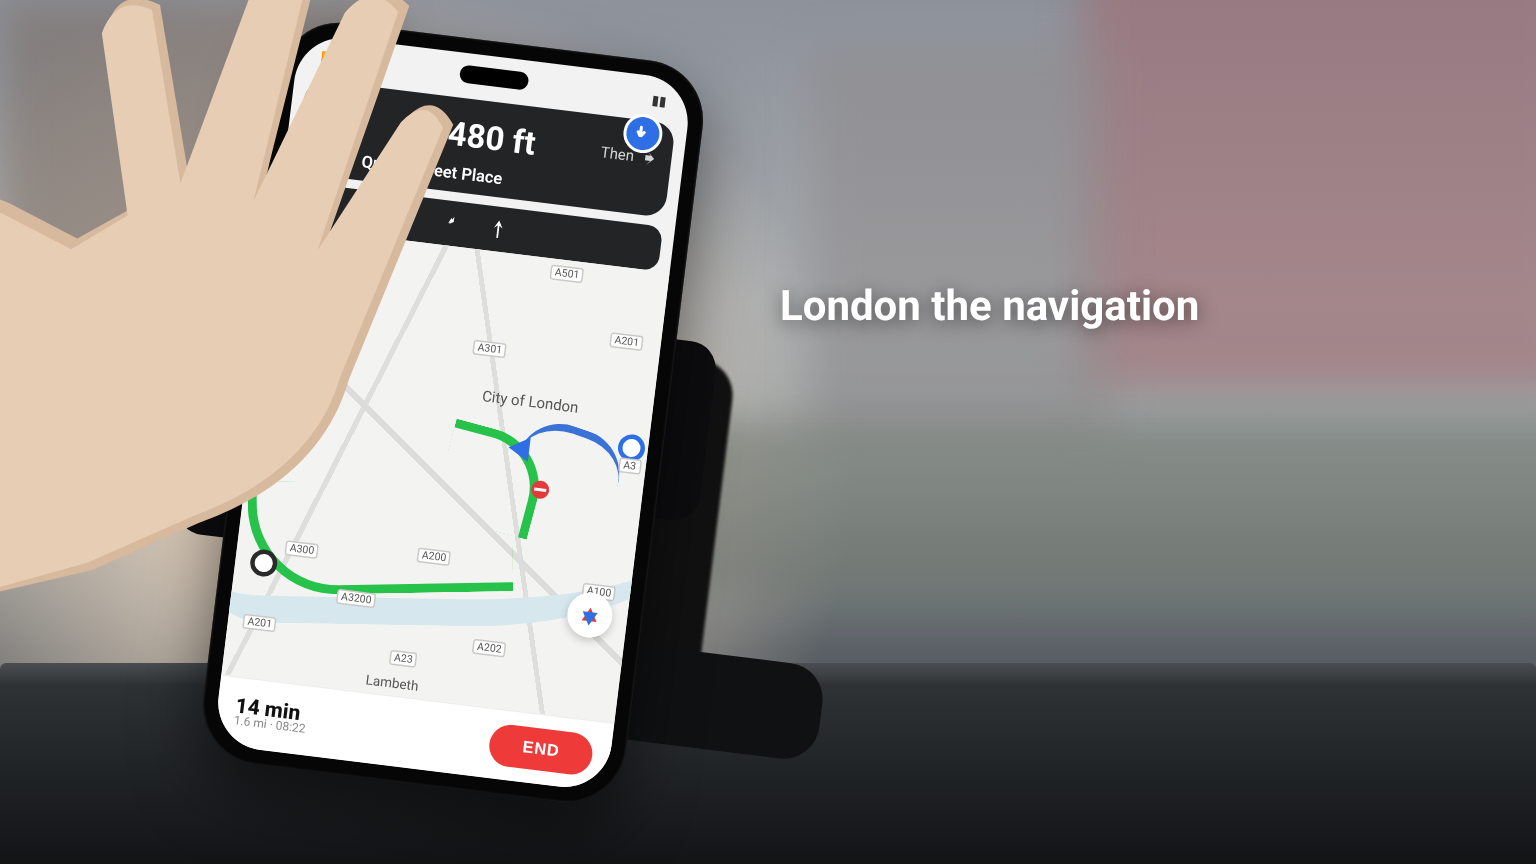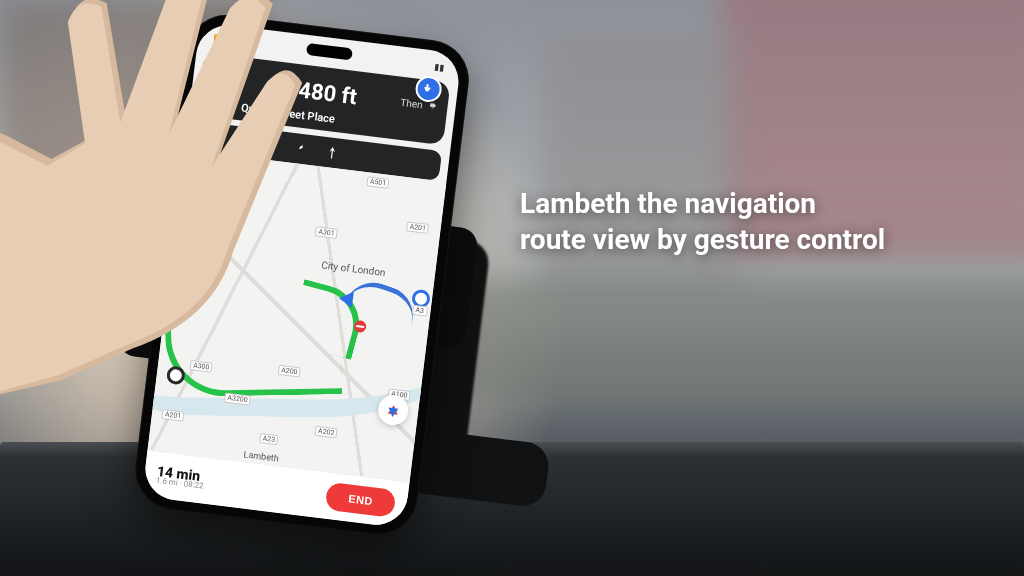--- a/index.html
+++ b/index.html
@@ -207,16 +207,15 @@
       </div>
     </div>
   </div>
 
   <svg class="hand" viewBox="0 0 420 520">
     <path class="sh" d="M0 520 L0 300 Q40 240 120 250 L170 260 L200 230 L150 120 Q150 90 180 95 L230 200 L240 70 Q245 40 275 50 L280 200 L305 60 Q315 36 340 50 L330 220 L360 120 Q372 100 390 118 L370 300 Q370 370 300 420 L240 470 L150 520 Z"></path>
     <path d="M0 520 L0 310 Q40 250 118 258 L168 268 L198 236 L148 124 Q150 96 176 100 L226 206 L236 74 Q242 46 270 56 L276 204 L300 66 Q312 40 334 56 L326 224 L356 126 Q368 104 384 122 L364 300 Q364 366 296 416 L236 466 L148 520 Z"></path>
   </svg>
 
   <div class="caption">
-    <div>Lambeth the navigation</div>
-    <div>route view by gesture control</div>
+    <div>London the navigation</div>
   </div>
 </div>
 
 </body></html>

